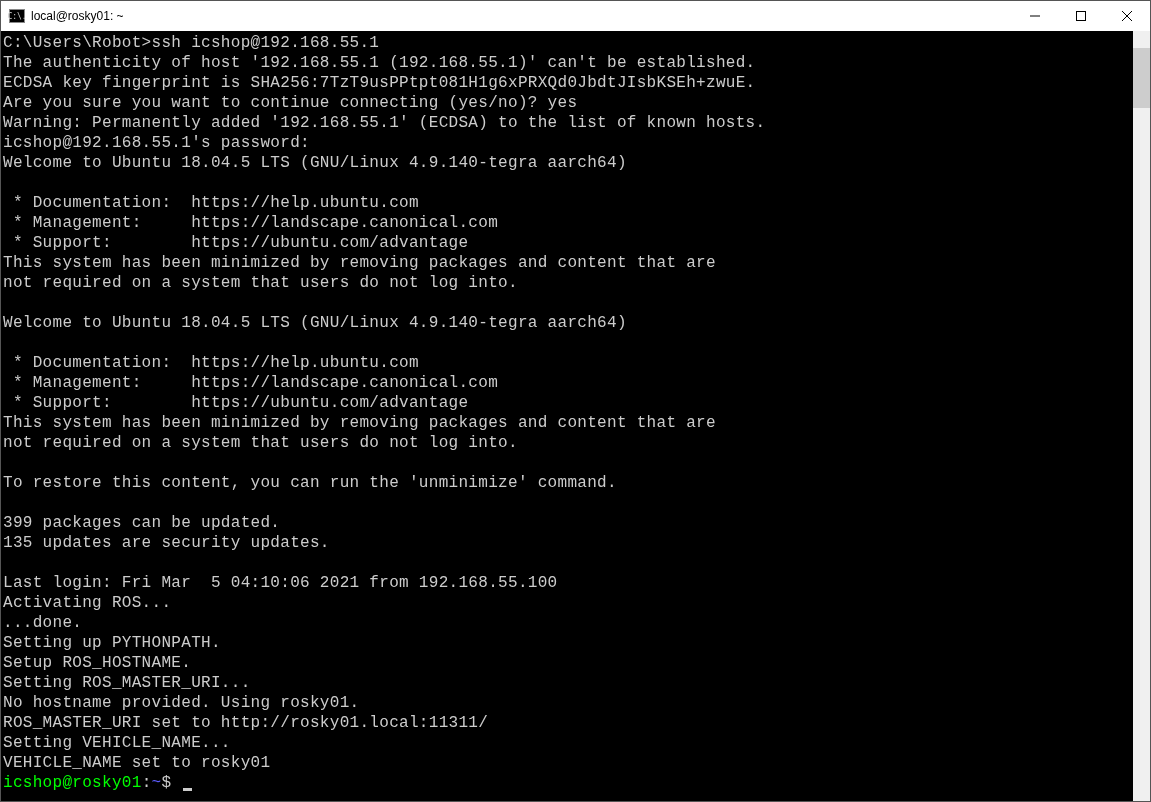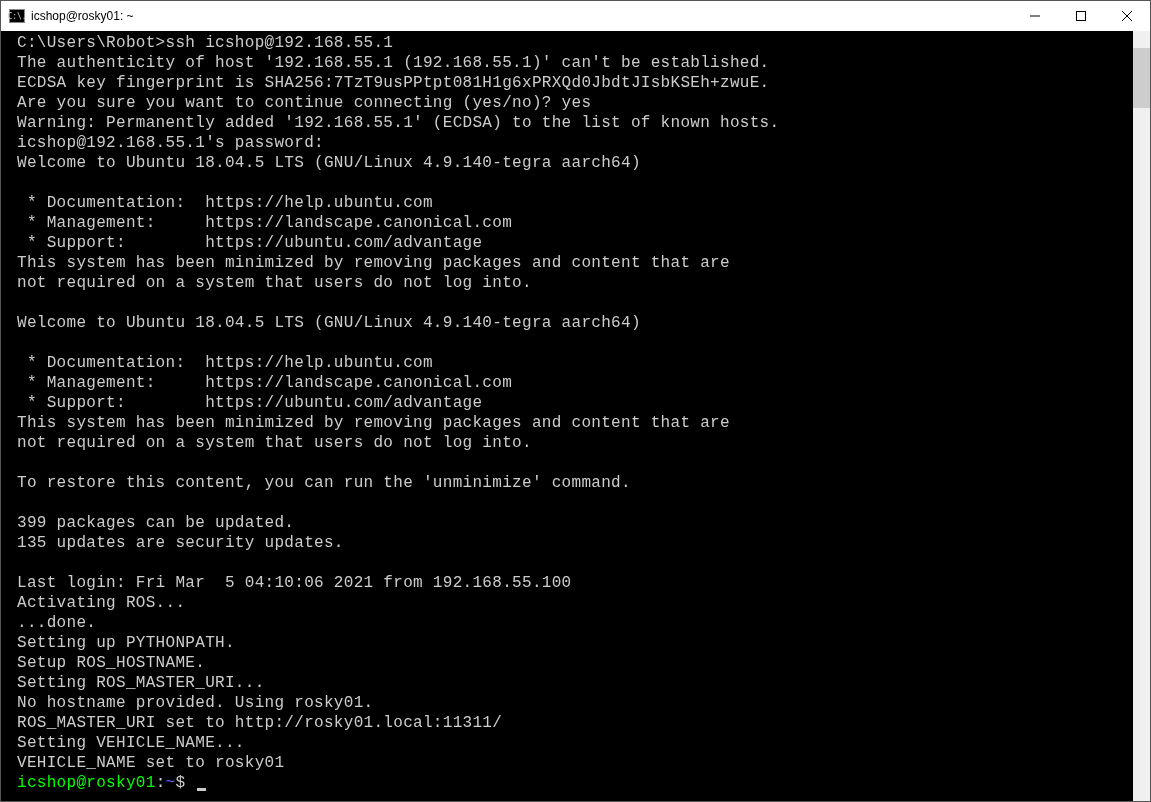--- a/index.html
+++ b/index.html
@@ -76,21 +76,21 @@
       background: #000000;
       overflow: hidden;
     }
     .terminal {
       flex: 1;
       background: #000000;
       color: #cccccc;
       font-family: 'Consolas', 'Courier New', monospace;
       font-size: 16px;
       line-height: 20px;
-      padding: 2px 0 2px 16px;
+      padding: 2px 0 2px 2px;
       white-space: pre;
       overflow-y: auto;
       letter-spacing: 0.3px;
     }
     .scrollbar {
       width: 17px;
       background: #f0f0f0;
       position: relative;
     }
     .scrollbar-thumb {
@@ -124,21 +124,21 @@
       margin-left: 2px;
     }
   </style>
 </head>
 <body>
 
 <div class="window">
   <div class="titlebar">
     <div class="titlebar-left">
       <div class="titlebar-icon">C:\.</div>
-      <span class="titlebar-title">icshop@rosky01: ~</span>
+      <span class="titlebar-title">local@rosky01: ~</span>
     </div>
     <div class="titlebar-controls">
       <div class="titlebar-btn">
         <svg viewBox="0 0 10 10">
             <line x1="0" y1="5" x2="10" y2="5" stroke="currentColor" stroke-width="1"></line>
           </svg>
       </div>
       <div class="titlebar-btn">
         <svg viewBox="0 0 10 10">
             <rect x="0.5" y="0.5" width="9" height="9" fill="none" stroke="currentColor" stroke-width="1"></rect>

